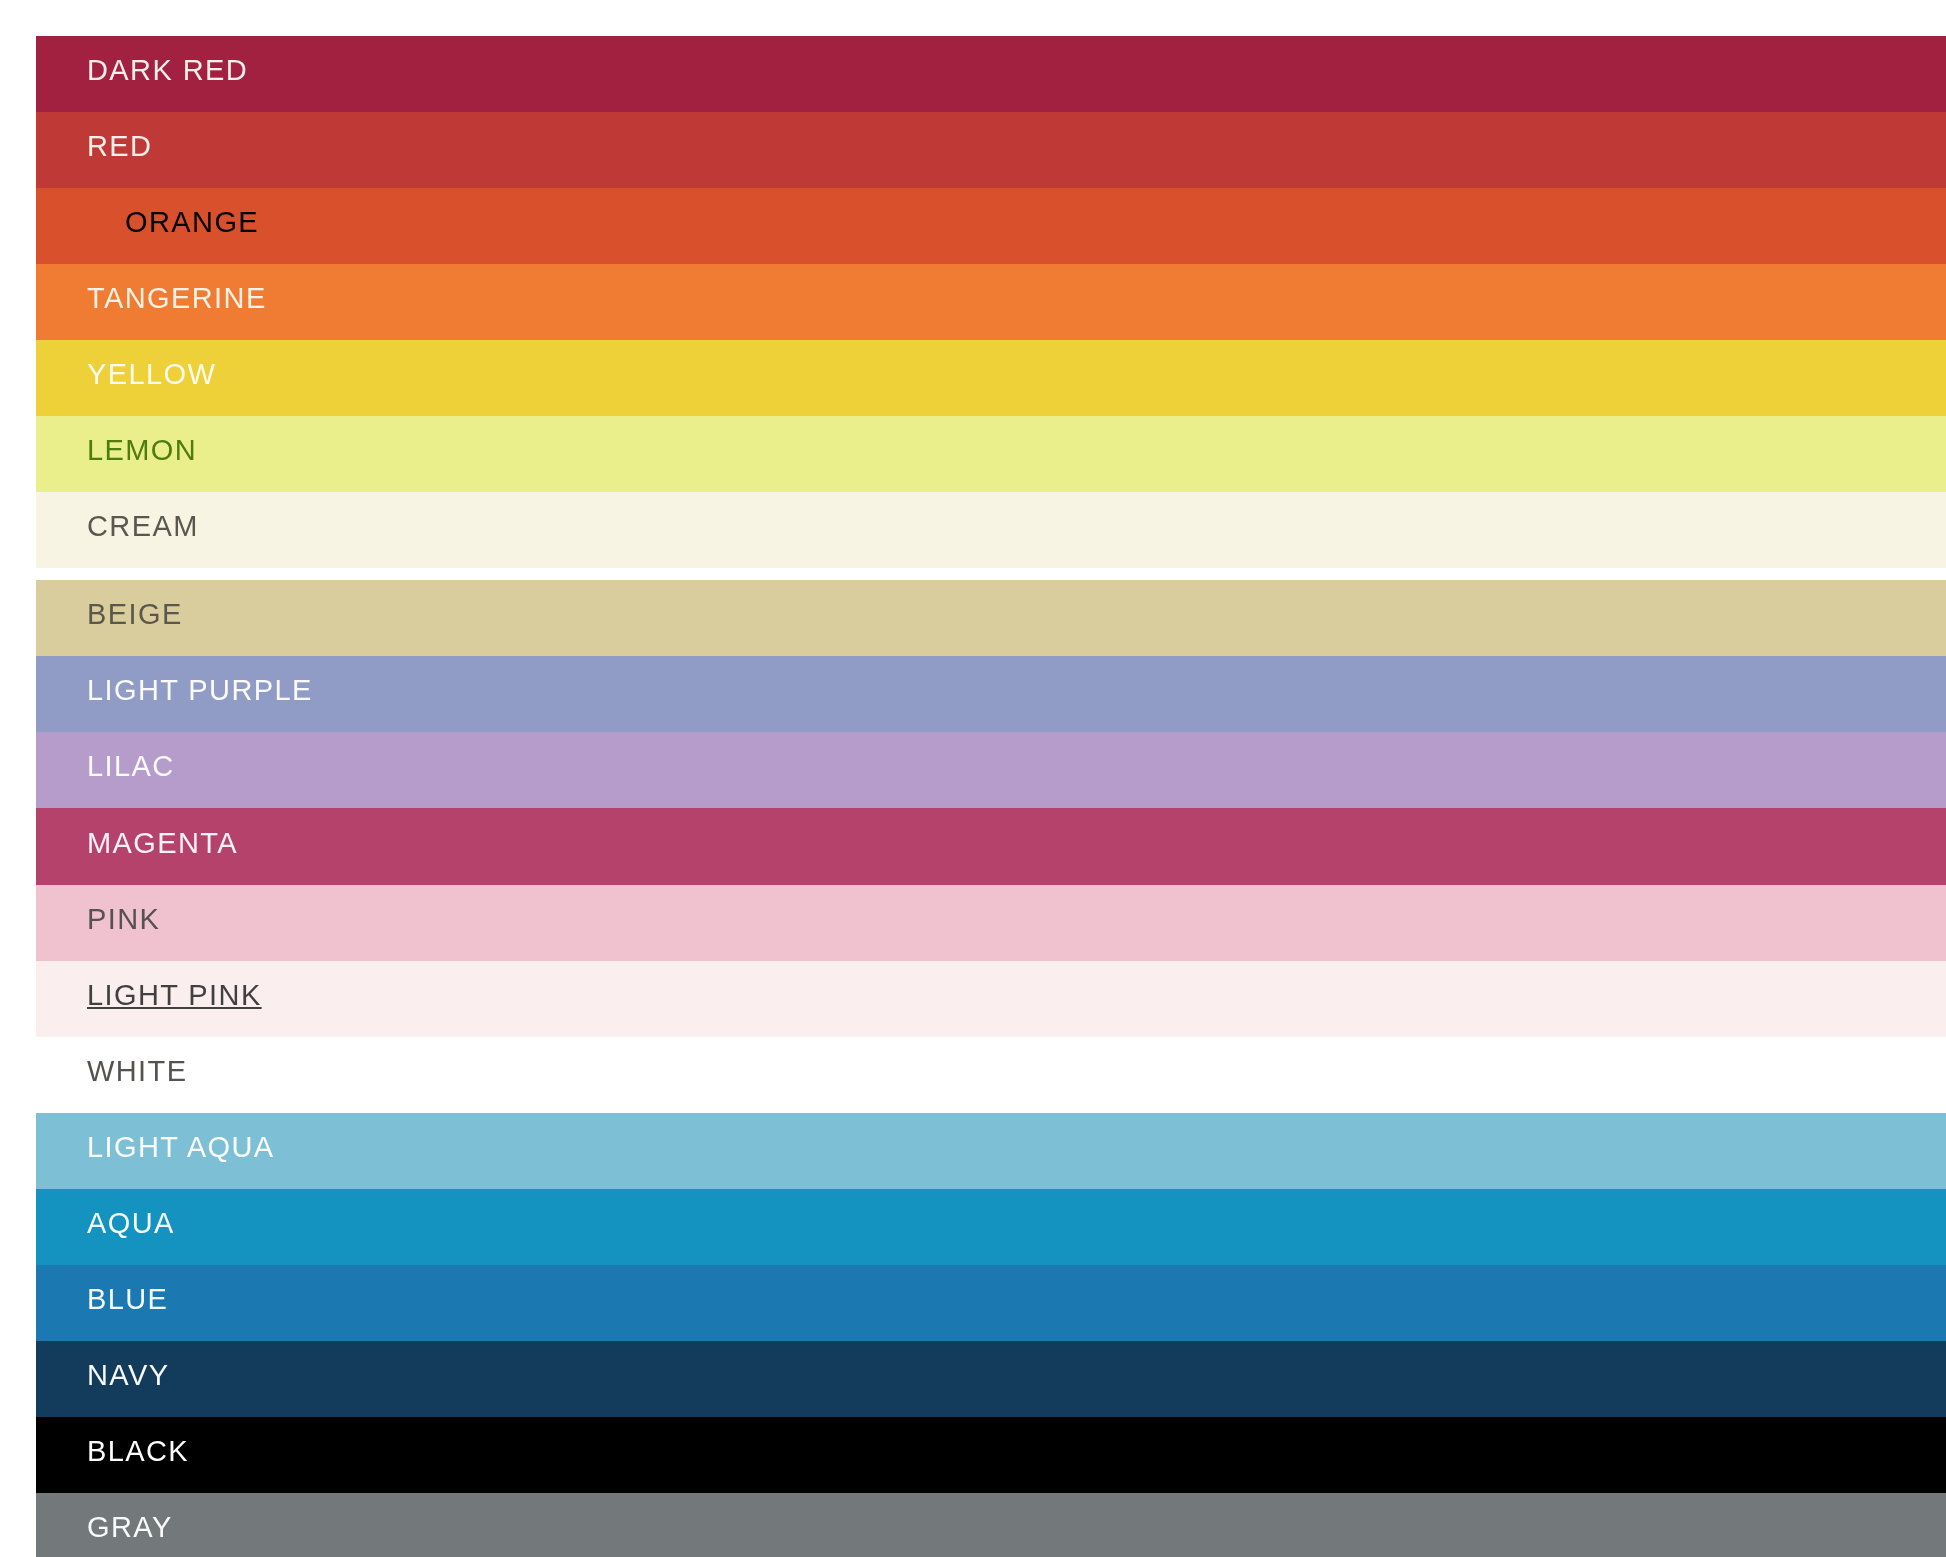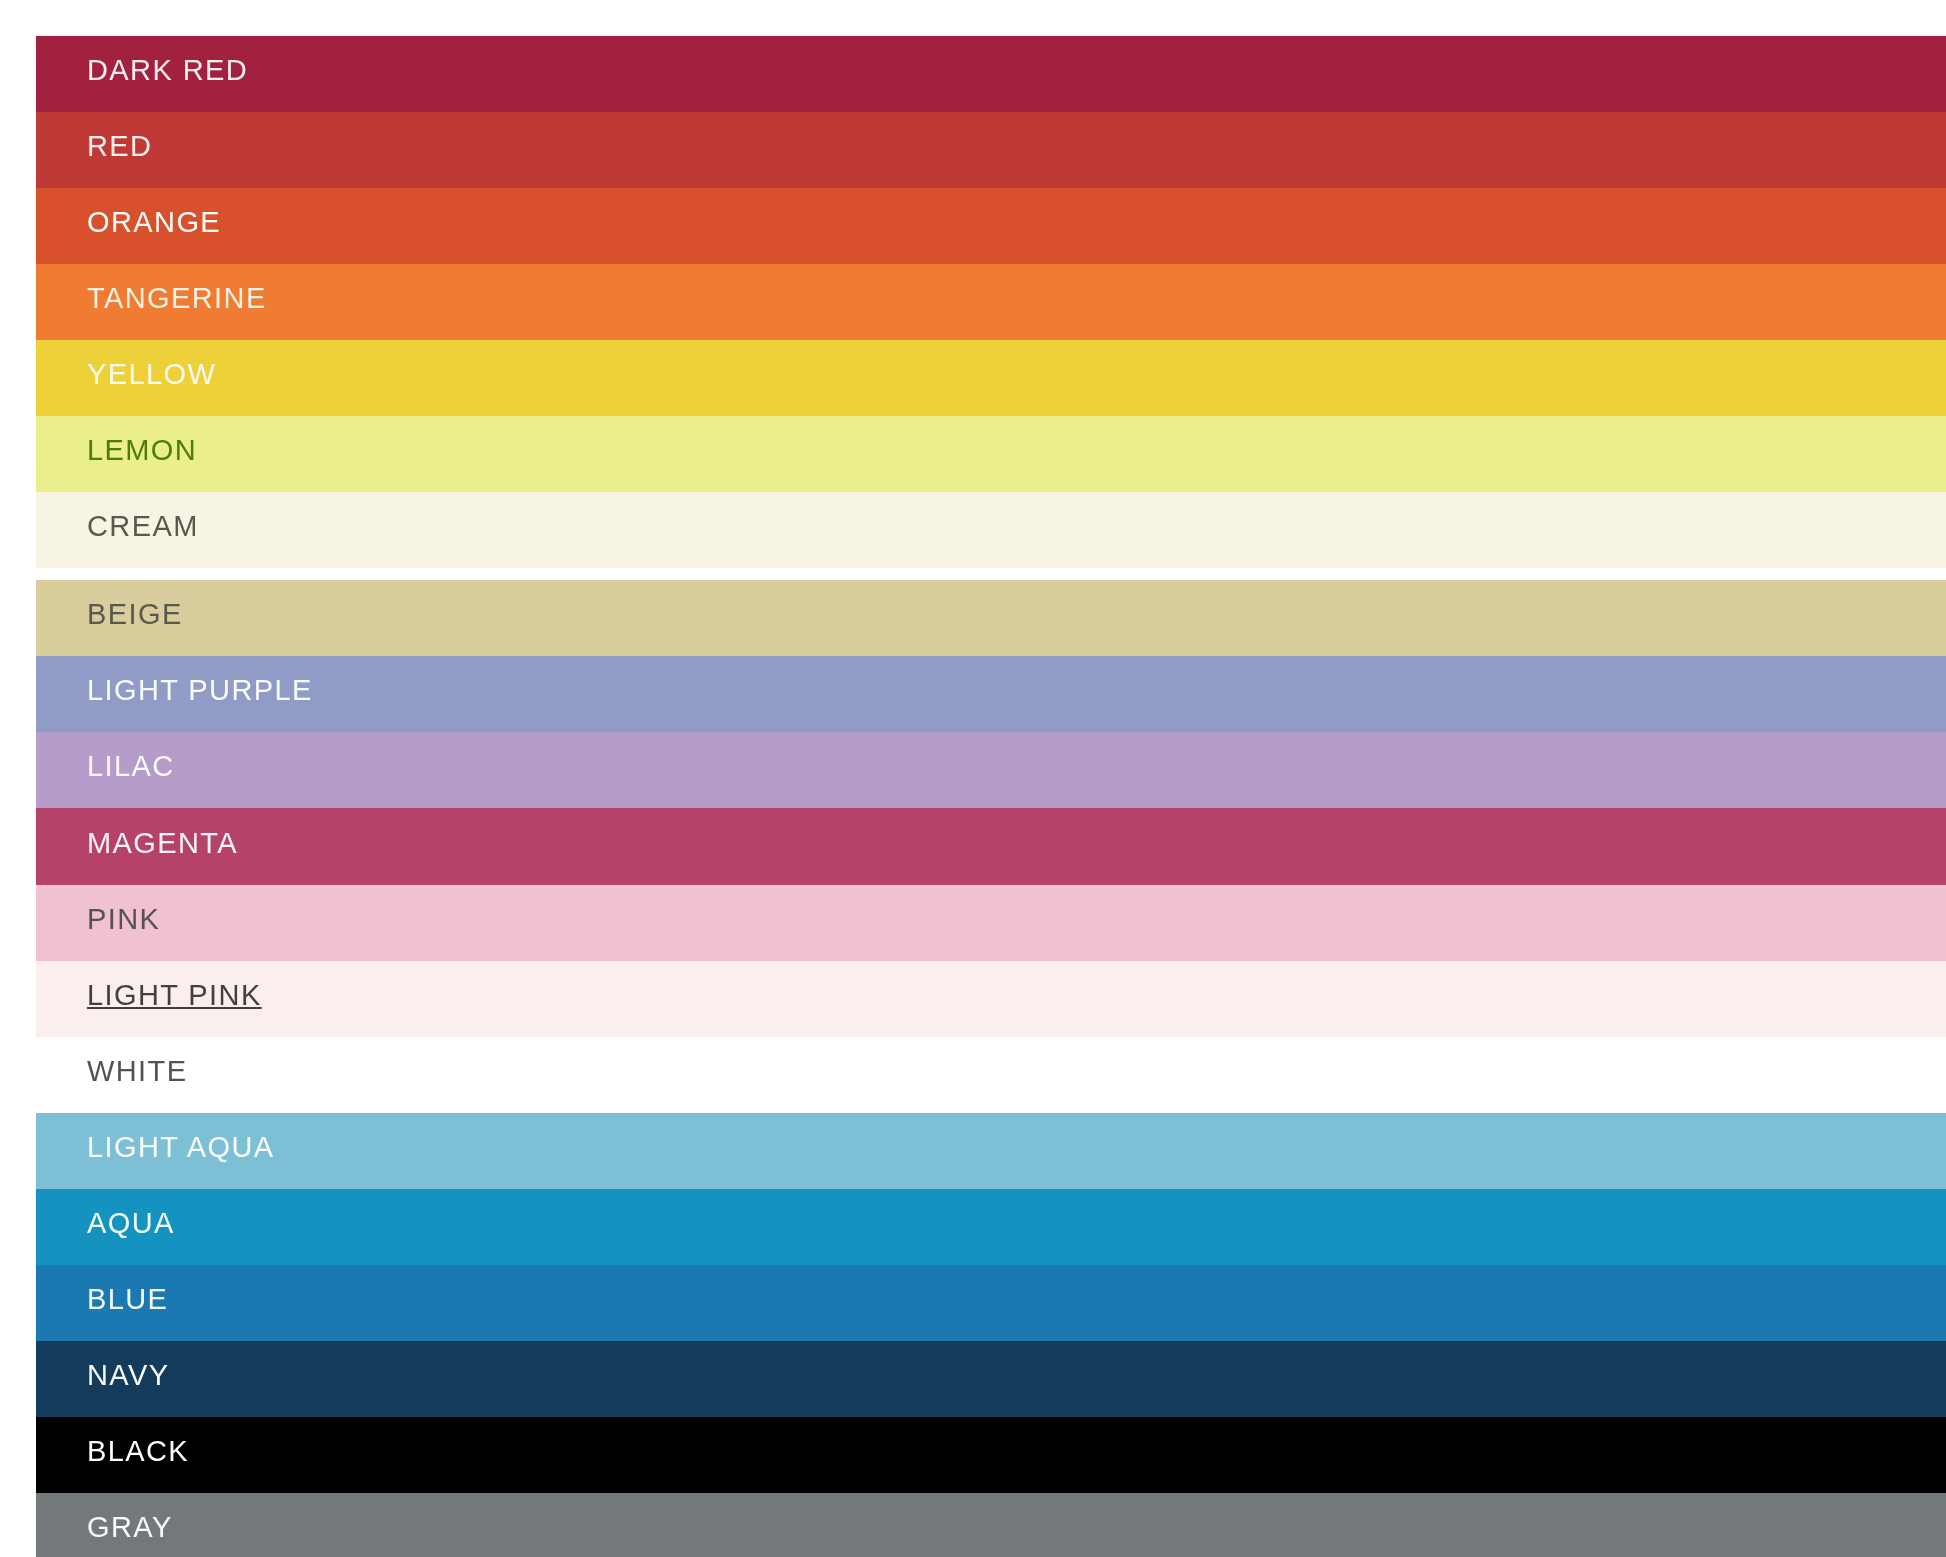--- a/index.html
+++ b/index.html
@@ -43,21 +43,21 @@
 <body>
 
 <div id="palette">
     <div class="swatch" style="background-color: rgb(162, 33, 64);">
       <span class="swatch-label" style="color: rgb(247, 240, 234);">DARK RED</span>
     </div>
     <div class="swatch" style="background-color: rgb(191, 58, 55);">
       <span class="swatch-label" style="color: rgb(247, 240, 234);">RED</span>
     </div>
     <div class="swatch" style="background-color: rgb(217, 80, 44);">
-      <span class="swatch-label" style="color: #ffffff;">ORANGE</span>
+      <span class="swatch-label" style="color: #000000; margin-left: 38px;">ORANGE</span>
     </div>
     <div class="swatch" style="background-color: rgb(239, 124, 50);">
       <span class="swatch-label" style="color: rgb(249, 242, 228);">TANGERINE</span>
     </div>
     <div class="swatch" style="background-color: rgb(238, 208, 56);">
       <span class="swatch-label" style="color: rgb(253, 251, 240);">YELLOW</span>
     </div>
     <div class="swatch" style="background-color: rgb(234, 238, 139);">
       <span class="swatch-label" style="color: #4d7c0f;">LEMON</span>
     </div>

